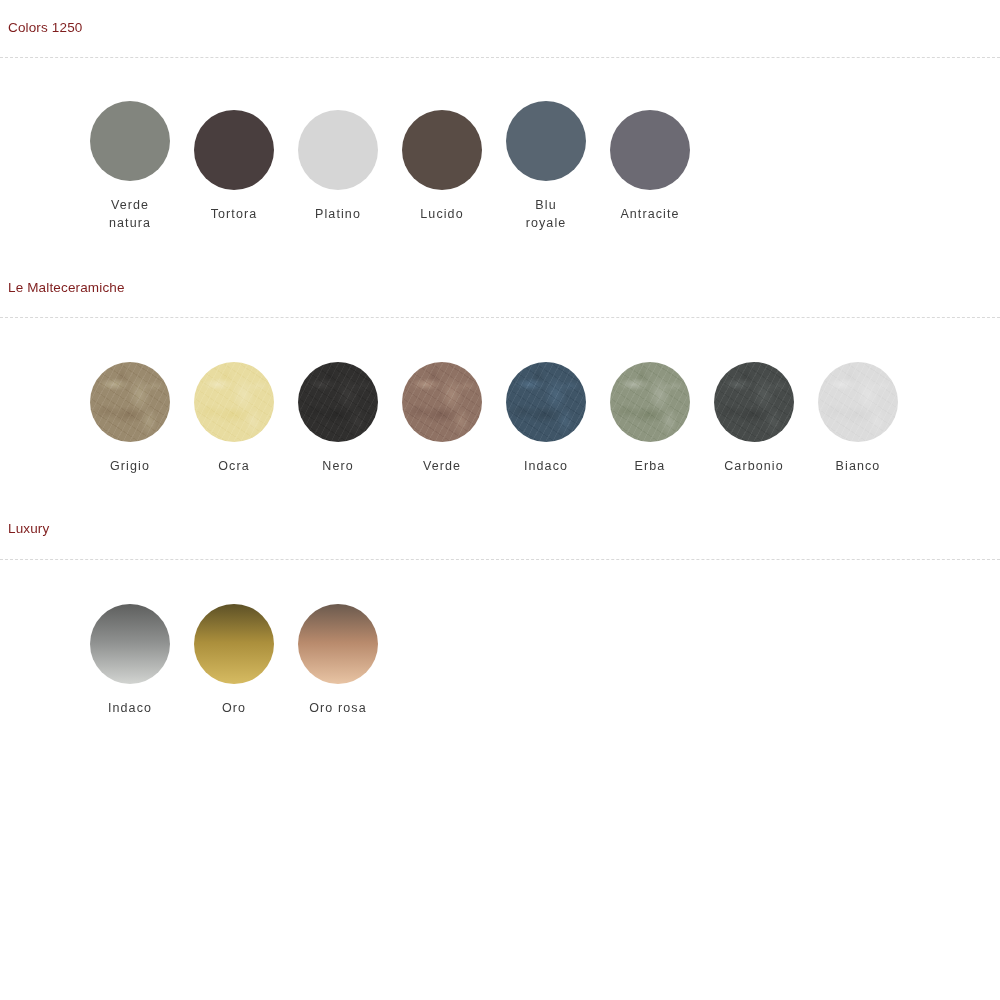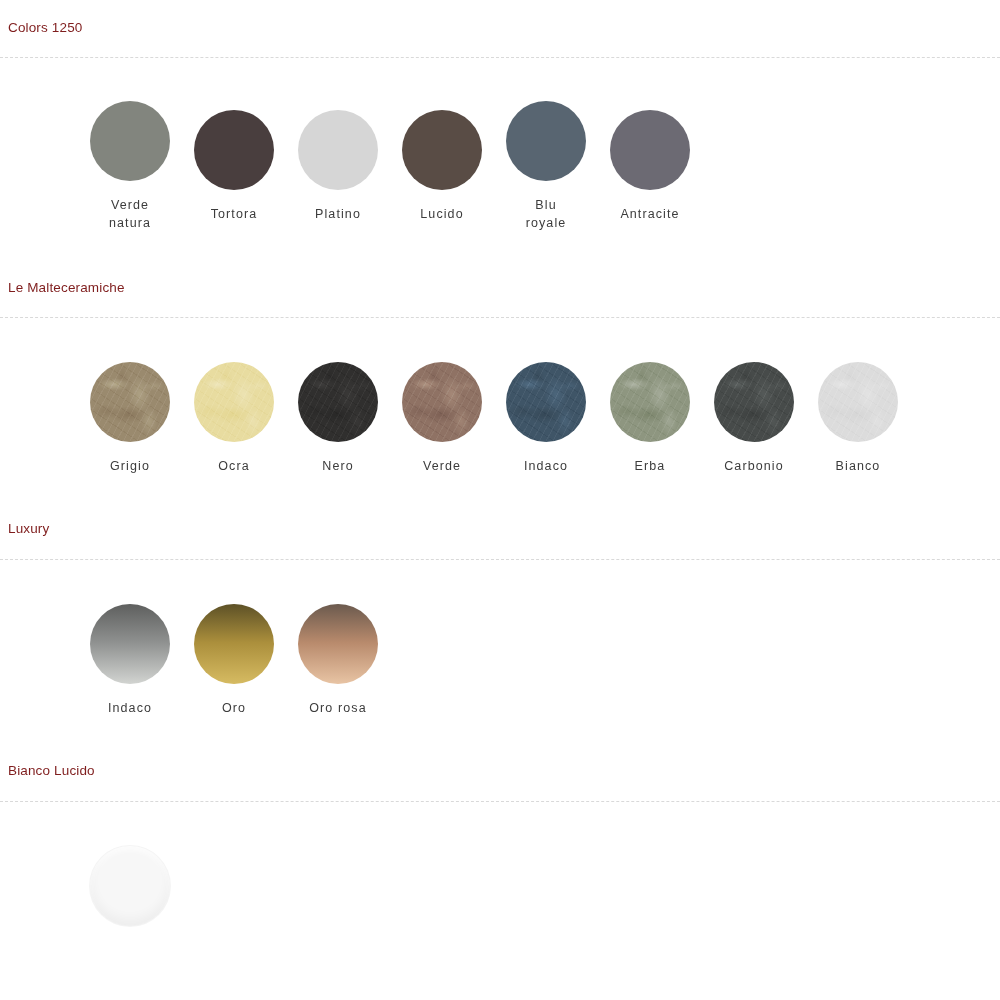--- a/index.html
+++ b/index.html
@@ -222,24 +222,14 @@
         <div class="swatch-disc metallic" style="background-image: linear-gradient(rgb(93, 81, 39) 0%, rgb(171, 143, 60) 48%, rgb(214, 187, 98) 100%);"></div>
         <div class="swatch-label">Oro</div>
       </div>
       <div class="swatch-cell">
         <div class="swatch-disc metallic" style="background-image: linear-gradient(rgb(107, 90, 78) 0%, rgb(184, 138, 108) 48%, rgb(232, 196, 164) 100%);"></div>
         <div class="swatch-label">Oro rosa</div>
       </div>
     </div>
   </section>
 
-  <section class="section" id="section-bianco-lucido">
-    <div class="section-header">Bianco Lucido</div>
-    <hr class="divider">
-    <div class="swatch-row">
-      <div class="swatch-cell">
-        <div class="swatch-disc glossy" style="background-color: rgb(247, 247, 247);"></div>
-        <div class="swatch-label"></div>
-      </div>
-    </div>
-  </section>
 
 </div>
 
 </body></html>

